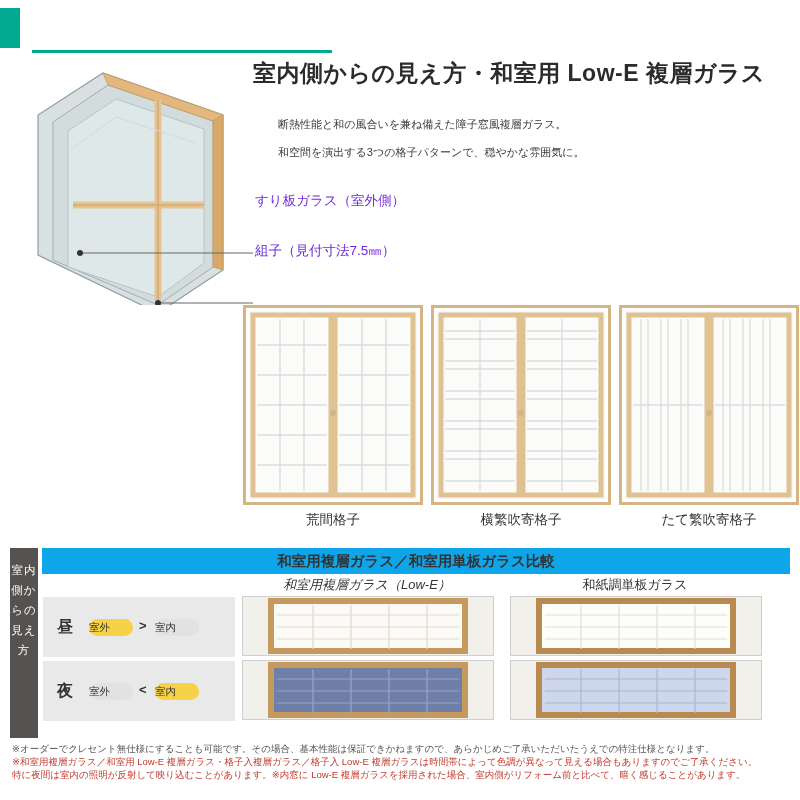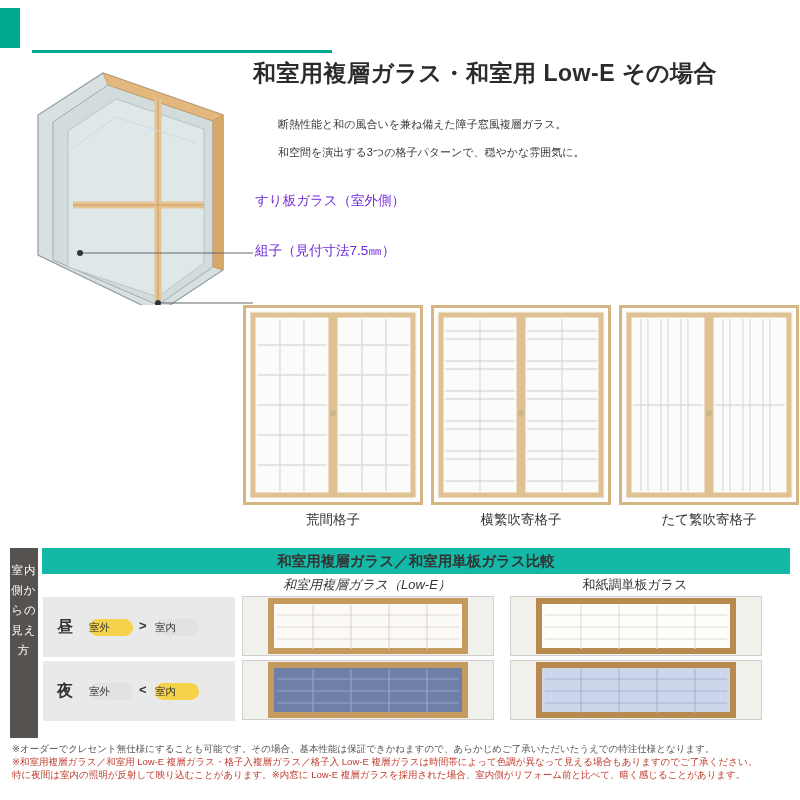--- a/index.html
+++ b/index.html
@@ -63,21 +63,21 @@
   }
   .side-tab{
     position:absolute;left:0;top:0;width:28px;height:190px;background:#55524f;
   }
   .side-tab span{
     display:block;color:#fff;font-size:11.5px;line-height:20px;
     text-align:center;padding-top:12px;letter-spacing:1px;
   }
   .compare-head{
     position:absolute;left:32px;top:0;width:748px;height:26px;
-    background:#14b8a6;color:#333;font-size:14.5px;font-weight:bold;
+    background:#0ea5e9;color:#333;font-size:14.5px;font-weight:bold;
     text-align:center;line-height:26px;
   }
   .col-head{
     position:absolute;top:28px;font-size:13px;text-align:center;color:#333;
   }
   .row-label{
     position:absolute;left:32px;width:192px;height:60px;
     background:#e9e9e9;border:1px solid #fff;
   }
   .row-label .jp{
@@ -101,21 +101,21 @@
   .notes .red{color:#c0392b;}
 </style>
 </head>
 <body>
 
 <div class="header">
   <div class="header-bar"></div>
   <div class="header-rule"></div>
 </div>
 
-<div class="lead-title">和室用複層ガラス・和室用 Low-E その場合</div>
+<div class="lead-title">室内側からの見え方・和室用 Low-E 複層ガラス</div>
 <div class="lead-body">
   <div>断熱性能と和の風合いを兼ね備えた障子窓風複層ガラス。</div>
   <div>和空間を演出する3つの格子パターンで、穏やかな雰囲気に。</div>
 </div>
 
 <div class="diagram">
   <svg width="245" height="250" viewBox="0 0 245 250">
 
     <polygon points="30,200 30,60 95,18 215,60 215,215 150,258 30,200" fill="#b9c6c9" fill-opacity="0.55" stroke="#8e9fa3" stroke-width="1.2"></polygon>
 

